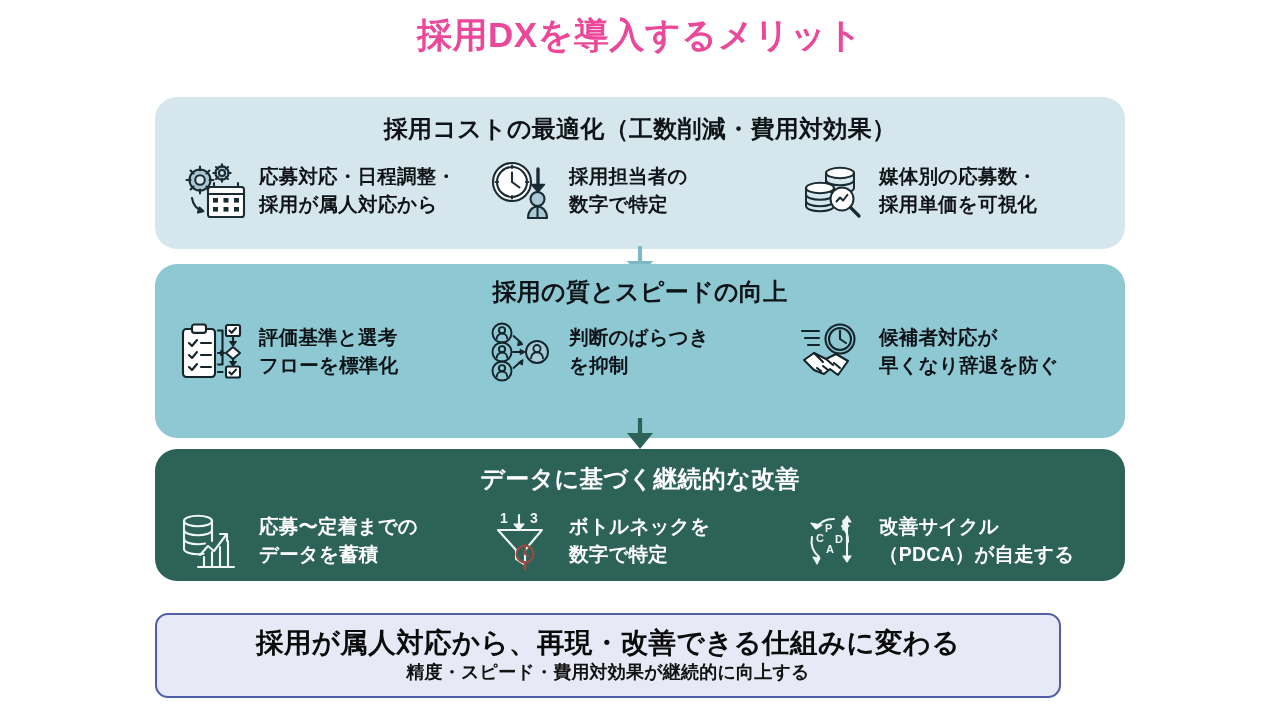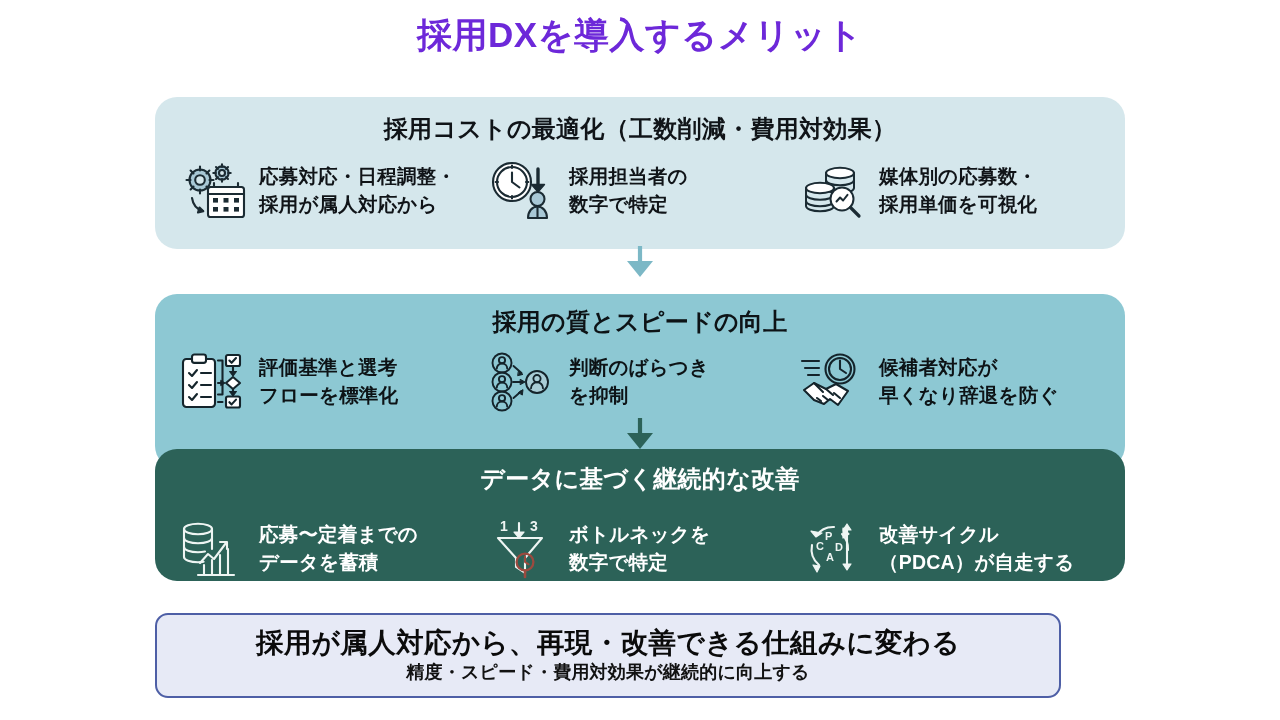--- a/index.html
+++ b/index.html
@@ -20,21 +20,21 @@
   
   #page-title {
     position: absolute;
     top: 14px;
     left: 0;
     width: 1280px;
     text-align: center;
     font-size: 35px;
     font-weight: bold;
     letter-spacing: 0.5px;
-    color: #6d28d9;
+    color: #ec4899;
     line-height: 1.2;
   }
 
   
   .band {
     position: absolute;
     left: 155px;
     width: 970px;
     border-radius: 22px;
     padding: 0;
@@ -88,36 +88,36 @@
     top: 97px;
     height: 152px;
     background: #d5e7ec;
   }
   #stage-cost .band-heading { color: #101418; padding-top: 18px; }
   #stage-cost .band-items   { margin-top: 14px; }
   #stage-cost .item-text    { color: #101418; }
 
   
   #stage-quality {
-    top: 294px;
+    top: 264px;
     height: 174px;
     background: #8dc8d3;
   }
   #stage-quality .band-heading { color: #0d1316; padding-top: 14px; }
   #stage-quality .band-items   { margin-top: 12px; }
   #stage-quality .item-text    { color: #0d1316; }
 
   
   #stage-improve {
     top: 449px;
     height: 132px;
     background: #2c6258;
   }
   #stage-improve .band-heading { color: #ffffff; padding-top: 16px; }
-  #stage-improve .band-items   { margin-top: 22px; }
+  #stage-improve .band-items   { margin-top: 14px; }
   #stage-improve .item-text    { color: #ffffff; }
 
   
   .connector {
     position: absolute;
     left: 616px;
     width: 48px;
     height: 34px;
   }
   #connector-1 { top: 246px; }

